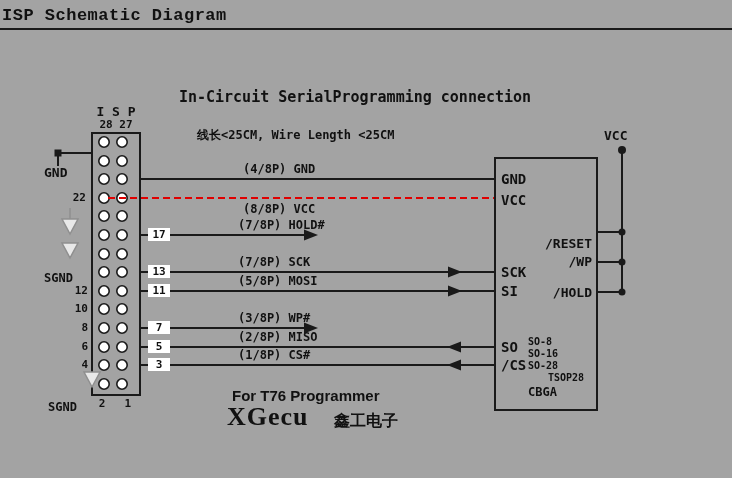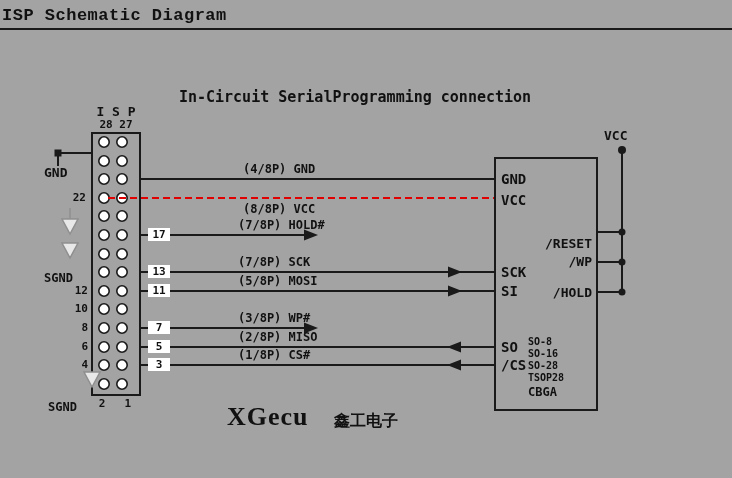--- a/index.html
+++ b/index.html
@@ -96,20 +96,21 @@
     <line class="ln" x1="622" y1="149" x2="622" y2="292"></line>
     <circle class="dot" cx="622" cy="150" r="4"></circle>
     <circle class="dot" cx="622" cy="232" r="3.5"></circle>
     <circle class="dot" cx="622" cy="262" r="3.5"></circle>
     <circle class="dot" cx="622" cy="292" r="3.5"></circle>
   </svg>
 
   <div class="t b title-font" style="left:2px; top:6px; font-size:17px;">ISP Schematic Diagram</div>
 
   <div class="t b ctr" style="left:170px; top:88px; width:370px; font-size:15px;">In-Circuit SerialProgramming connection</div>
+  <div class="t b" style="left:197px; top:127px; font-size:12px;">线长&lt;25CM, Wire Length &lt;25CM</div>
 
   <div class="t b ctr" style="left:92px; top:104px; width:48px; font-size:13px;">I S P</div>
   <div class="t b ctr" style="left:92px; top:118px; width:48px; font-size:11px;">28 27</div>
   <div class="t b ctr" style="left:92px; top:397px; width:48px; font-size:11px; letter-spacing:2px;">2  1</div>
   <div class="t b" style="left:44px; top:165px; font-size:13px;">GND</div>
   <div class="t b rt" style="left:62px; top:191px; width:24px; font-size:11px;">22</div>
   <div class="t b" style="left:44px; top:271px; font-size:12px;">SGND</div>
   <div class="t b rt" style="left:64px; top:284px; width:24px; font-size:11px;">12</div>
   <div class="t b rt" style="left:64px; top:302px; width:24px; font-size:11px;">10</div>
   <div class="t b rt" style="left:64px; top:321px; width:24px; font-size:11px;">8</div>
@@ -140,21 +141,22 @@
   <div class="t b" style="left:501px; top:339px; font-size:14px;">SO</div>
   <div class="t b" style="left:501px; top:357px; font-size:14px;">/CS</div>
 
   <div class="t b rt" style="left:525px; top:225px; width:67px; font-size:13px;margin-top:11px;">/RESET</div>
   <div class="t b rt" style="left:525px; top:254px; width:67px; font-size:13px;">/WP</div>
   <div class="t b rt" style="left:525px; top:285px; width:67px; font-size:13px;">/HOLD</div>
 
   <div class="t b" style="left:528px; top:336px; font-size:10px;">SO-8</div>
   <div class="t b" style="left:528px; top:348px; font-size:10px;">SO-16</div>
   <div class="t b" style="left:528px; top:360px; font-size:10px;">SO-28</div>
-  <div class="t b" style="left:528px; top:372px; font-size:10px;">TSOP28</div>
+  <div class="t b" style="left:548px; top:372px; font-size:10px;">TSOP28</div>
   <div class="t b" style="left:528px; top:385px; font-size:12px;">CBGA</div>
 
   <div class="t b" style="left:604px; top:128px; font-size:13px;">VCC</div>
 
+  <div class="t b sansb" style="left:232px; top:387px; font-size:15px;">For T76 Programmer</div>
   <div class="t b logo-font" style="left:227px; top:402px; font-size:26px;">XGecu</div>
   <div class="t b sansb" style="left:334px; top:411px; font-size:16px;">鑫工电子</div>
 
 </div>
 
 </body></html>

